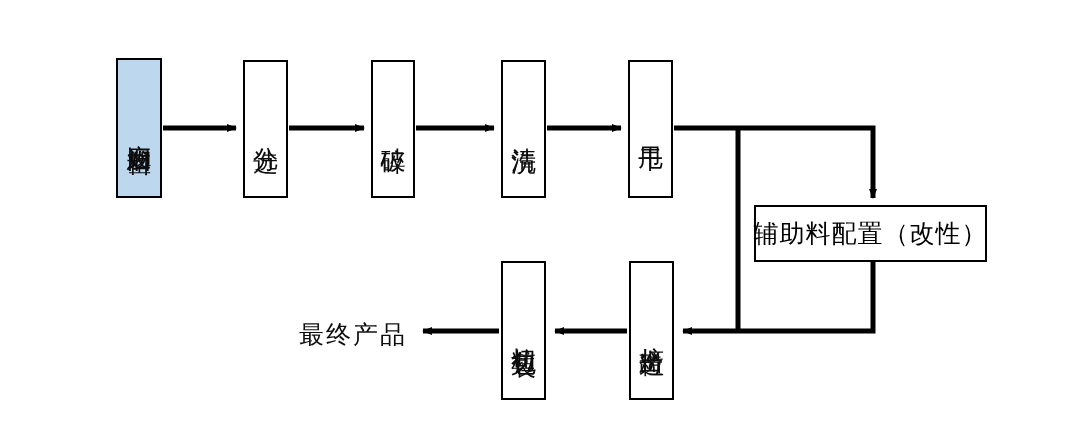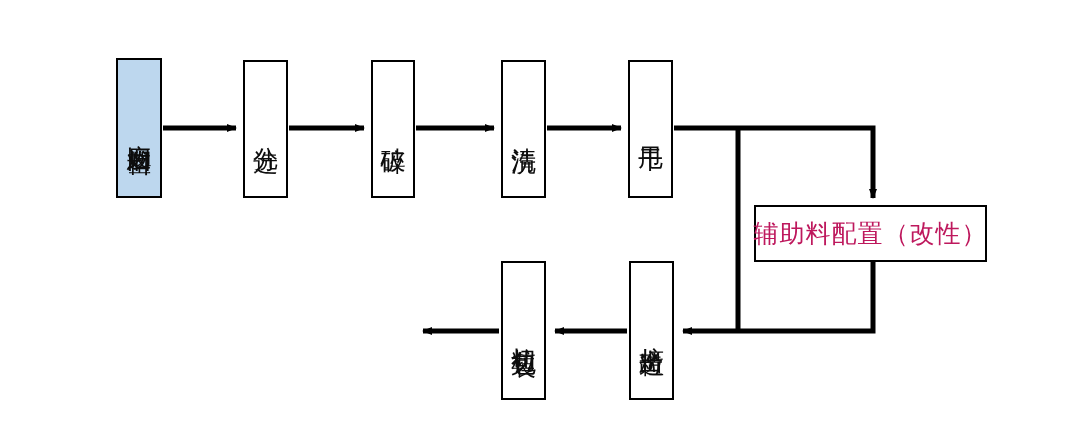--- a/index.html
+++ b/index.html
@@ -40,21 +40,21 @@
     font-size: 25px;
     line-height: 1.08;
     letter-spacing: 2px;
     color: #0d0d0d;
     white-space: nowrap;
     font-family: "Liberation Serif", "DejaVu Serif", serif;
   }
   .label-horizontal {
     font-size: 25px;
     letter-spacing: 1px;
-    color: #be185d;
+    color: #000000;
     white-space: nowrap;
     font-family: "Liberation Serif", "DejaVu Serif", serif;
   }
   .free-text {
     position: absolute;
     font-size: 25px;
     letter-spacing: 2px;
     color: #0d0d0d;
     white-space: nowrap;
     font-family: "Liberation Serif", "DejaVu Serif", serif;
@@ -121,14 +121,15 @@
   </div>
 
   <div class="node-box" style="left:629px; top:261px; width:45px; height:139px;">
     <span class="label-vertical">挤出造粒</span>
   </div>
 
   <div class="node-box" style="left:501px; top:261px; width:45px; height:139px;">
     <span class="label-vertical">切粒包装</span>
   </div>
 
+  <div class="free-text" style="left:299px; top:318px;">最终产品</div>
 
 </div>
 
 </body></html>

